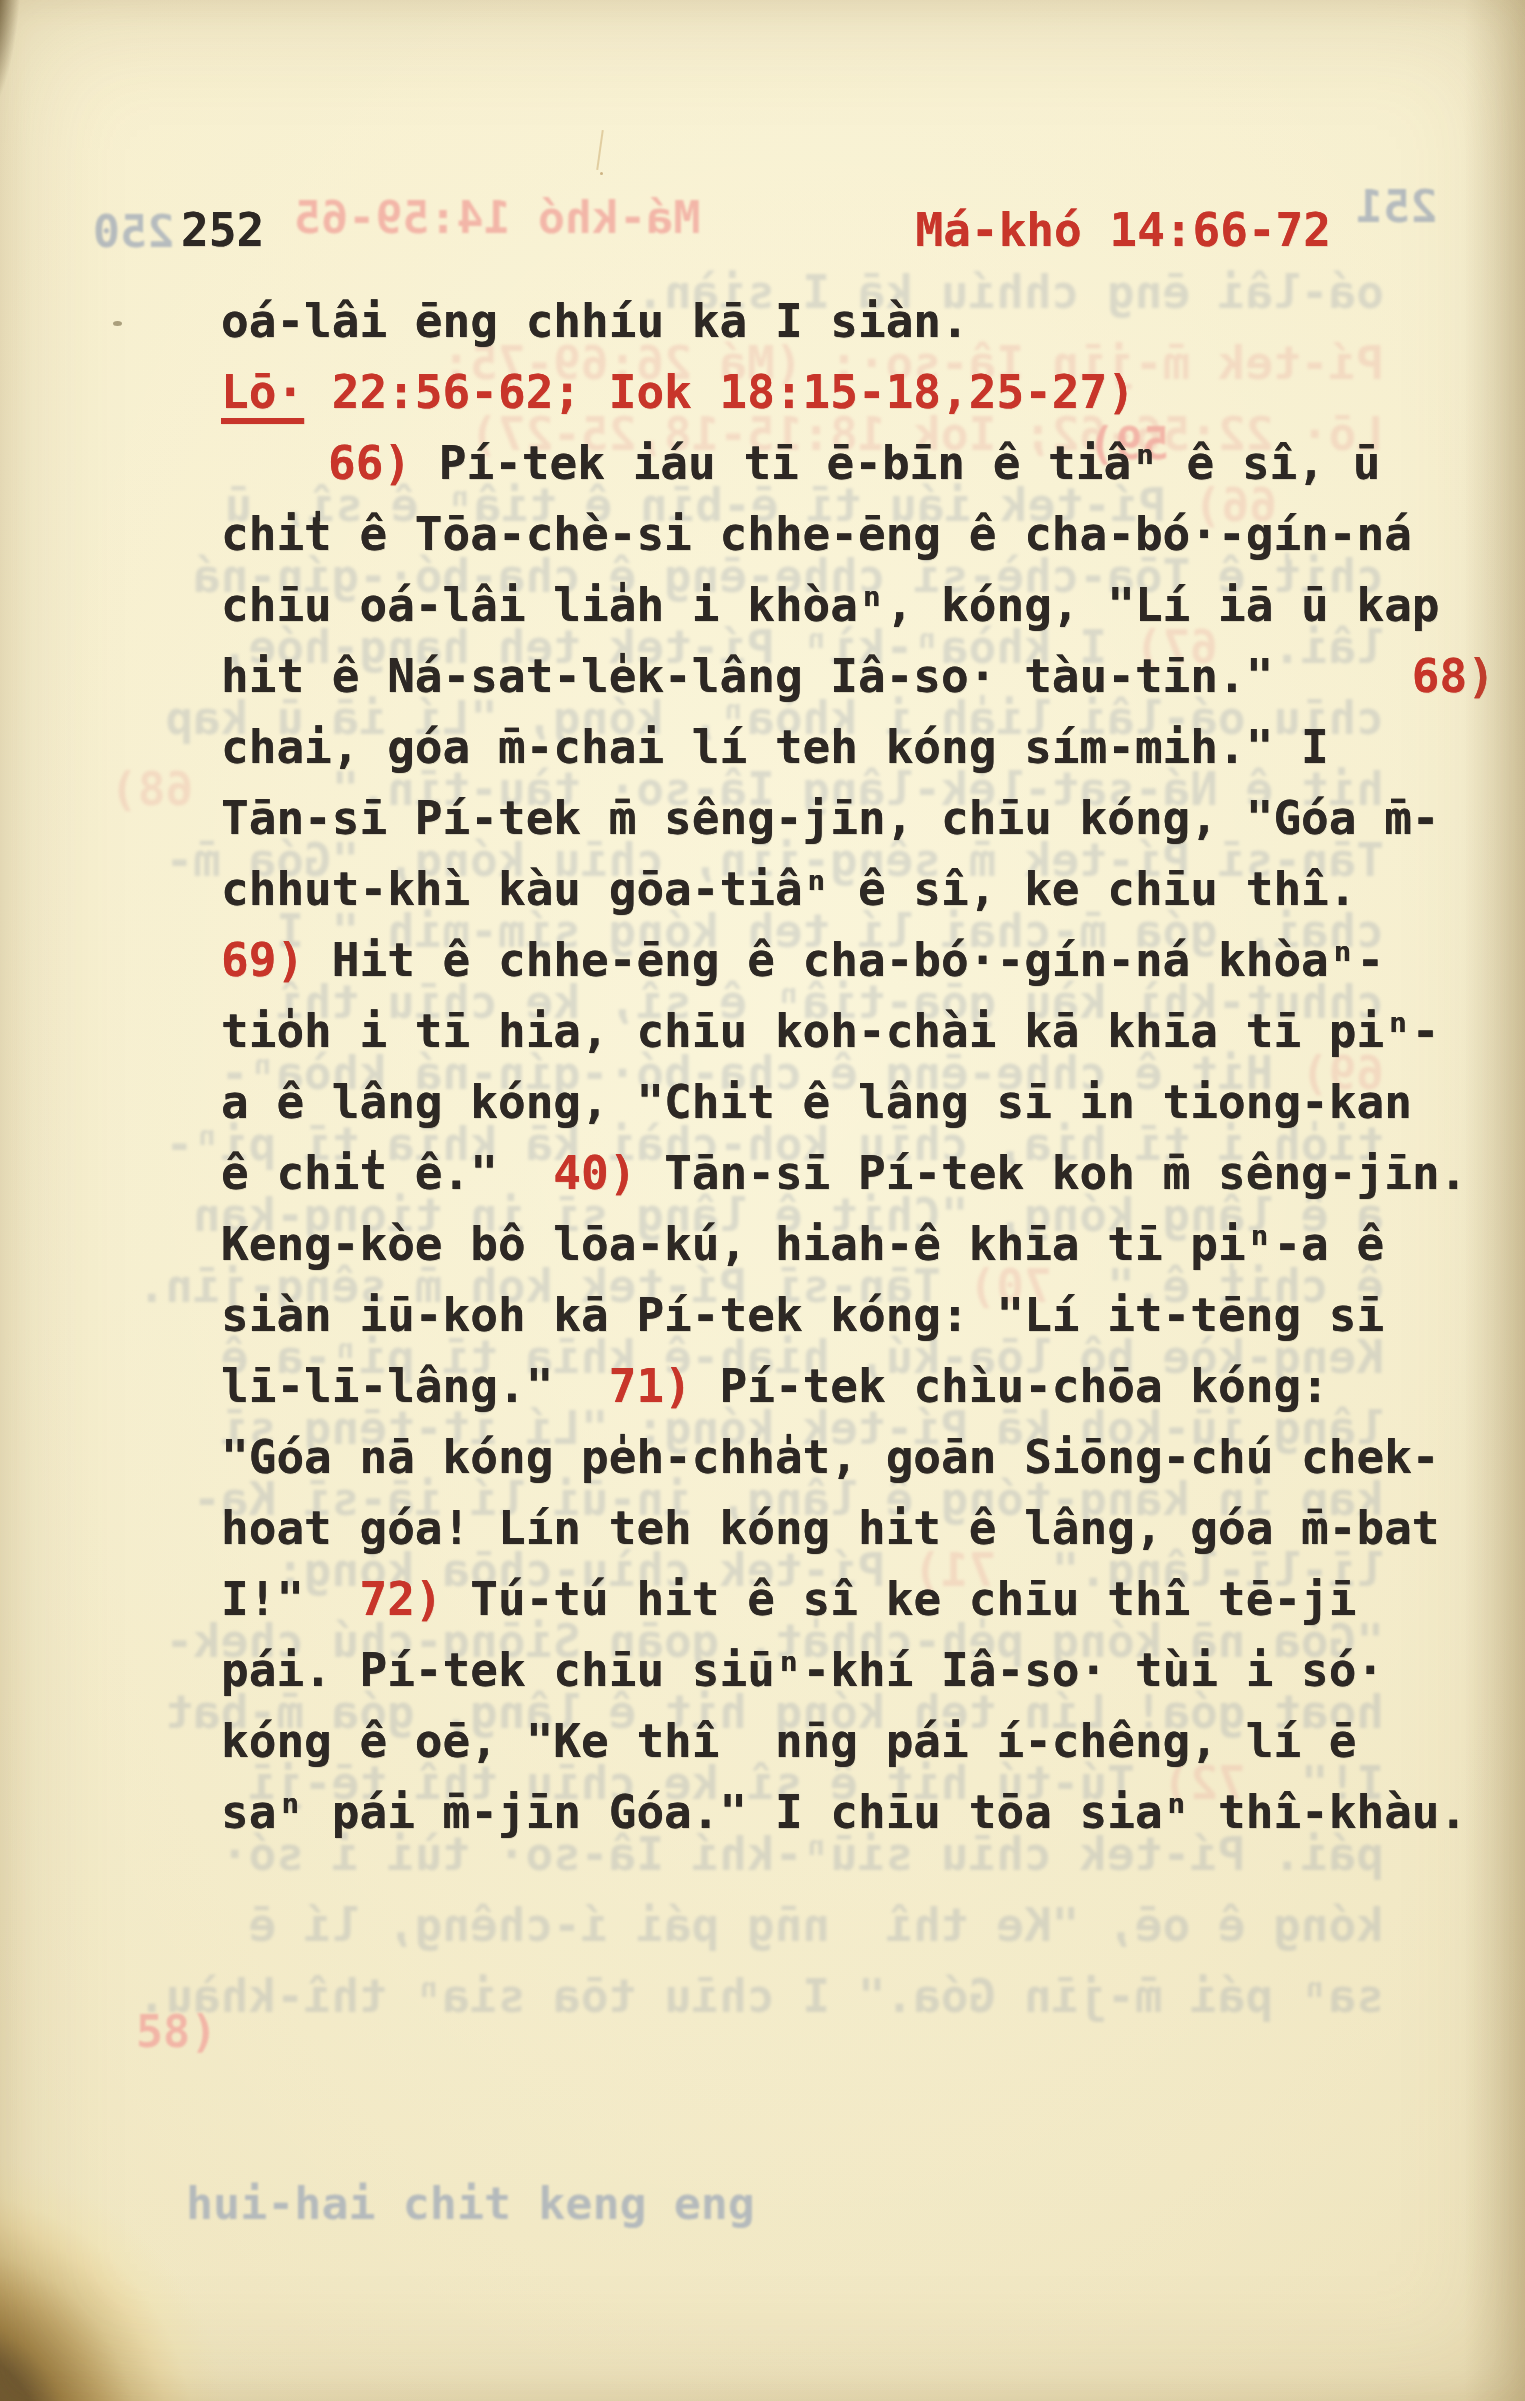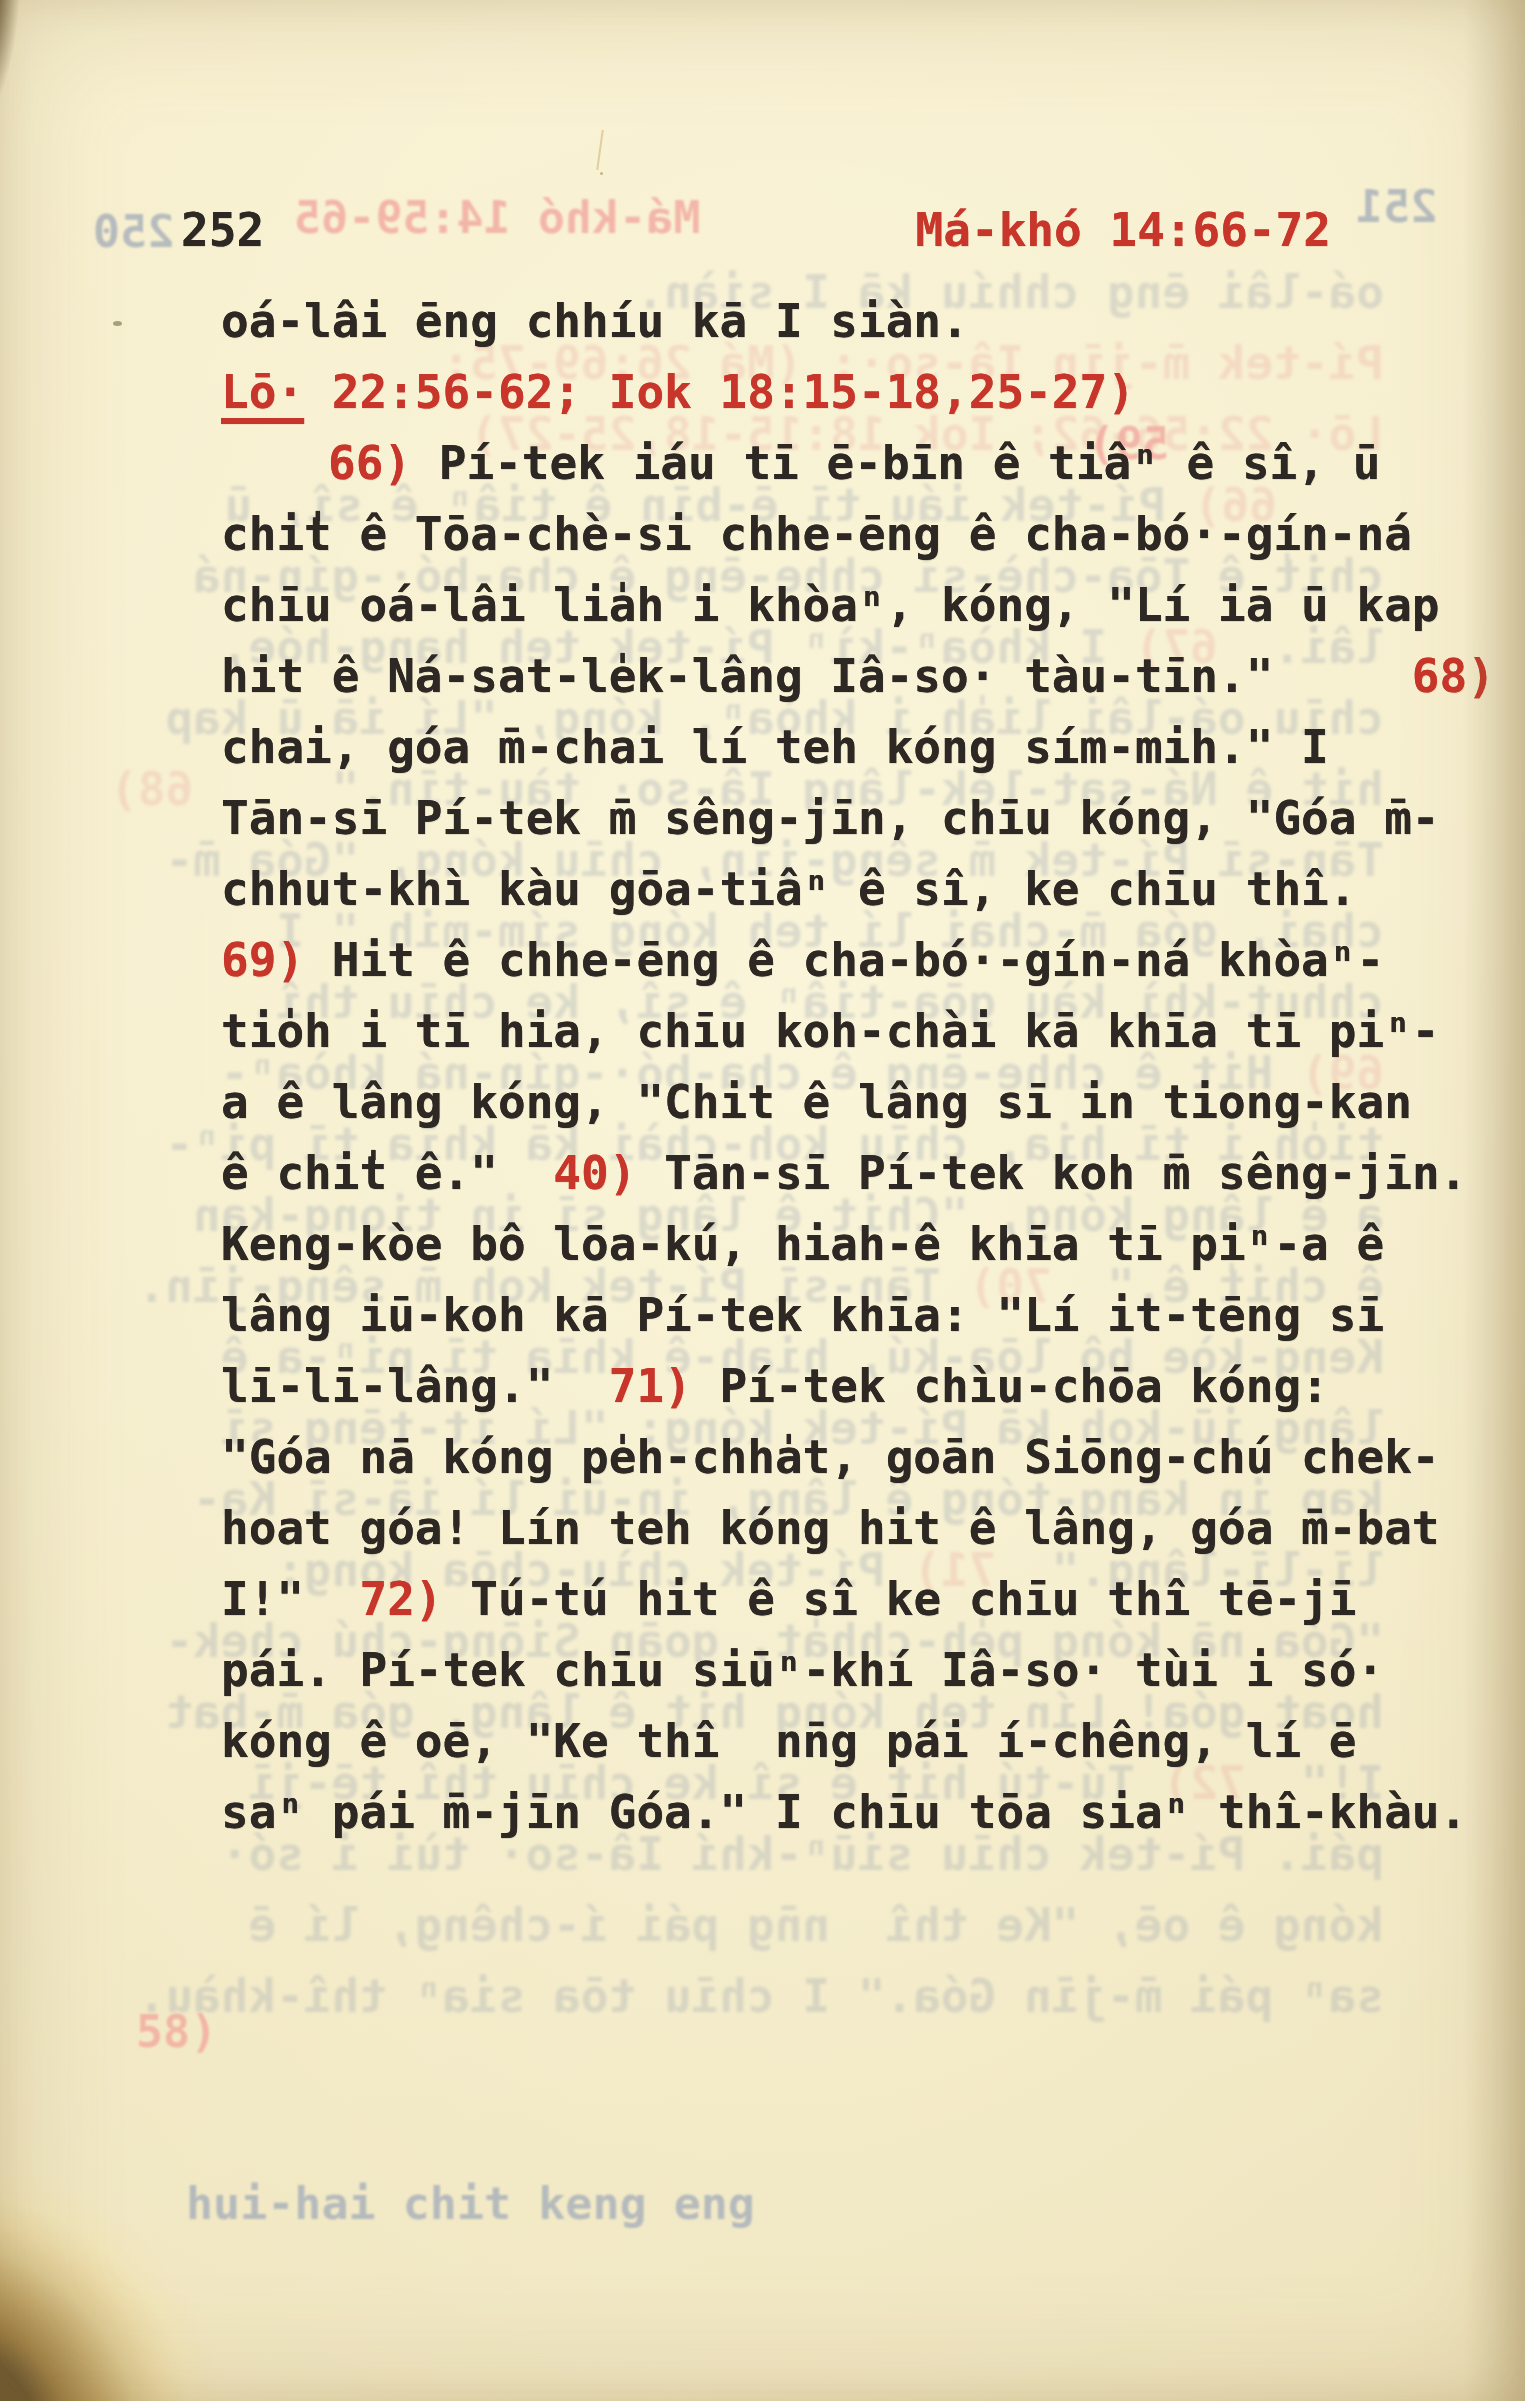--- a/index.html
+++ b/index.html
@@ -112,21 +112,21 @@
       <div class="line"><span class="ink">chīu oá-lâi lia̍h i khòaⁿ, kóng, "Lí iā ū kap</span></div>
       <div class="line"><span class="ink">hit ê Ná-sat-le̍k-lâng Iâ-so· tàu-tīn."     </span><span class="red">68)</span></div>
       <div class="line"><span class="ink">chai, góa m̄-chai lí teh kóng sím-mih." I</span></div>
       <div class="line"><span class="ink">Tān-sī Pí-tek m̄ sêng-jīn, chīu kóng, "Góa m̄-</span></div>
       <div class="line"><span class="ink">chhut-khì kàu gōa-tiâⁿ ê sî, ke chīu thî.</span></div>
       <div class="line"><span class="red">69)</span><span class="ink"> Hit ê chhe-ēng ê cha-bó·-gín-ná khòaⁿ-</span></div>
       <div class="line"><span class="ink">tio̍h i tī hia, chīu koh-chài kā khīa tī piⁿ-</span></div>
       <div class="line"><span class="ink">a ê lâng kóng, "Chit ê lâng sī in tiong-kan</span></div>
       <div class="line"><span class="ink">ê chi̍t ê."  </span><span class="red">40)</span><span class="ink"> Tān-sī Pí-tek koh m̄ sêng-jīn.</span></div>
       <div class="line"><span class="ink">Keng-kòe bô lōa-kú, hiah-ê khīa tī piⁿ-a ê</span></div>
-      <div class="line"><span class="ink">lâng iū-koh kā Pí-tek khīa: "Lí it-tēng sī</span></div>
+      <div class="line"><span class="ink">siàn iū-koh kā Pí-tek kóng: "Lí it-tēng sī</span></div>
       <div class="line"><span class="ink">lī-lī-lâng."  </span><span class="red">71)</span><span class="ink"> Pí-tek chìu-chōa kóng:</span></div>
       <div class="line"><span class="ink">"Góa nā kóng pe̍h-chha̍t, goān Siōng-chú chek-</span></div>
       <div class="line"><span class="ink">hoat góa! Lín teh kóng hit ê lâng, góa m̄-bat</span></div>
       <div class="line"><span class="ink">I!"  </span><span class="red">72)</span><span class="ink"> Tú-tú hit ê sî ke chīu thî tē-jī</span></div>
       <div class="line"><span class="ink">pái. Pí-tek chīu siūⁿ-khí Iâ-so· tùi i só·</span></div>
       <div class="line"><span class="ink">kóng ê oē, "Ke thî  nn̄g pái í-chêng, lí ē</span></div>
       <div class="line"><span class="ink">saⁿ pái m̄-jīn Góa." I chīu tōa siaⁿ thî-khàu.</span></div>
     </div>
 
   <div class="corner-tl"></div>

